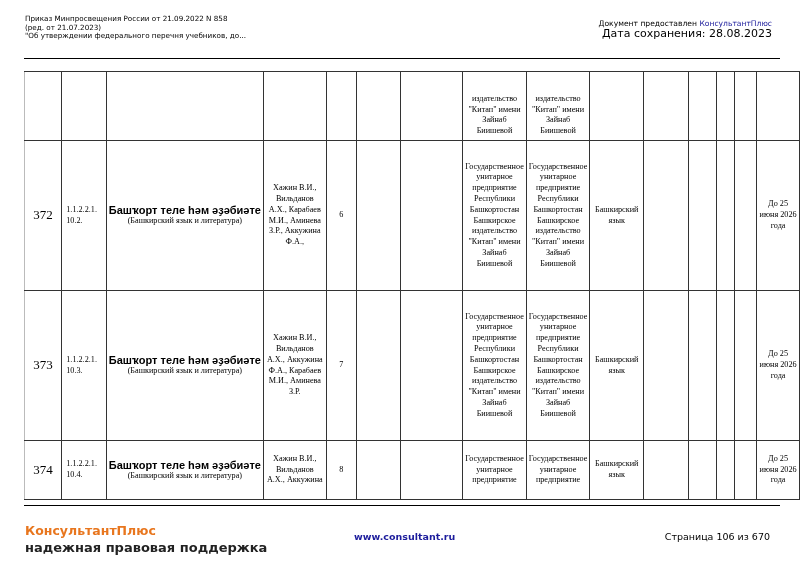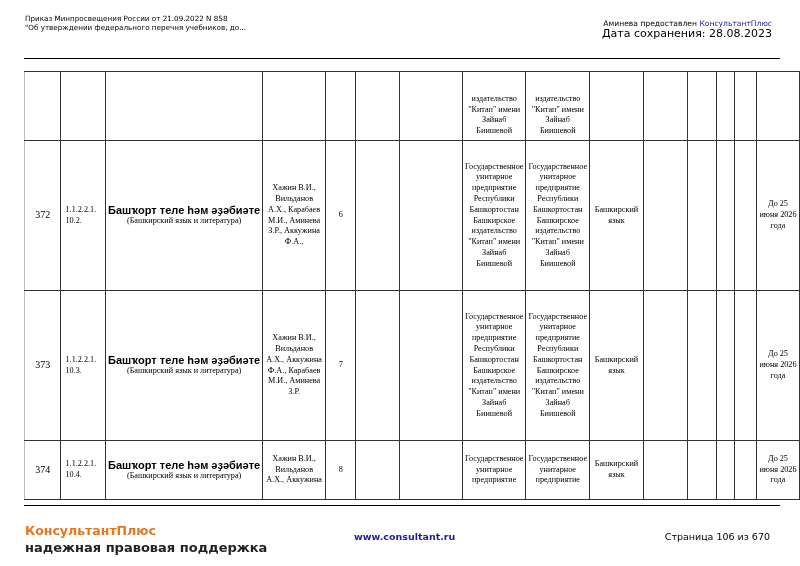--- a/index.html
+++ b/index.html
@@ -4,44 +4,45 @@
 <style>
   html, body { margin:0; padding:0; background:#ffffff; }
   body { width:800px; height:566px; position:relative; overflow:hidden; font-family:"DejaVu Sans", sans-serif; color:#000; }
   .hdr-left { position:absolute; left:25px; top:15px; font-size:7.2px; line-height:8.6px; color:#000; }
   .hdr-right { position:absolute; right:28px; top:19px; text-align:right; font-size:7.6px; line-height:9.6px; }
   .hdr-right .brand { color:#1c1c9c; }
   .hdr-right .date { font-size:11px; }
   .hdr-rule { position:absolute; left:24px; width:756px; top:58px; height:1px; background:#000; }
   table.doc { position:absolute; left:24px; top:71px; border-collapse:collapse; table-layout:fixed; font-family:"Liberation Serif", serif; font-size:8.2px; line-height:10.8px; }
   table.doc td { border:1px solid #333; padding:1px 2px; text-align:center; vertical-align:middle; overflow:hidden; }
-  table.doc td.num { font-size:10px;text-align:center; }
+  table.doc td.num { font-size:13px;text-align:center; }
   table.doc td.code { text-align:left; padding-left:4px; }
   td.cont { vertical-align:bottom !important; padding-bottom:3px !important; }
   .title-bash { font-family:Liberation Sans, sans-serif; font-weight:bold; font-size:11px; line-height:12px; white-space:nowrap; display:block; position:relative; z-index:2;text-align:right; }
   .title-ru { display:block; }
   td.title { overflow:visible !important; }
   .c1 { border-left-color:#bbb !important; }
   .c2 { border-left-color:#aaa !important; }
   .foot-rule { position:absolute; left:24px; width:756px; top:505px; height:1px; background:#000; }
   .foot-brand { position:absolute; left:25px; top:523px; font-size:12.5px; font-weight:bold; color:#e8761e; }
   .foot-sub { position:absolute; left:25px; top:540px; font-size:13px; font-weight:bold; color:#222; }
   .foot-url { position:absolute; left:354px; top:531px; font-size:9.5px; font-weight:bold; color:#1c1c9c; }
   .foot-page { position:absolute; right:30px; top:531px; font-size:9.5px; color:#000; }
 </style>
 </head>
 <body>
 
 <div class="hdr-left">
   <div>Приказ Минпросвещения России от 21.09.2022 N 858</div>
+  <div>(ред. от 21.07.2023)</div>
   <div>"Об утверждении федерального перечня учебников, до...</div>
 </div>
 
 <div class="hdr-right">
-  <div><span>Аминева предоставлен </span><span class="brand">КонсультантПлюс</span></div>
+  <div><span>Документ предоставлен </span><span class="brand">КонсультантПлюс</span></div>
   <div class="date">Дата сохранения: 28.08.2023</div>
 </div>
 
 <div class="hdr-rule"></div>
 
 <table class="doc">
   <colgroup>
     <col style="width:40px">
       <col style="width:46px">
       <col style="width:85px">

